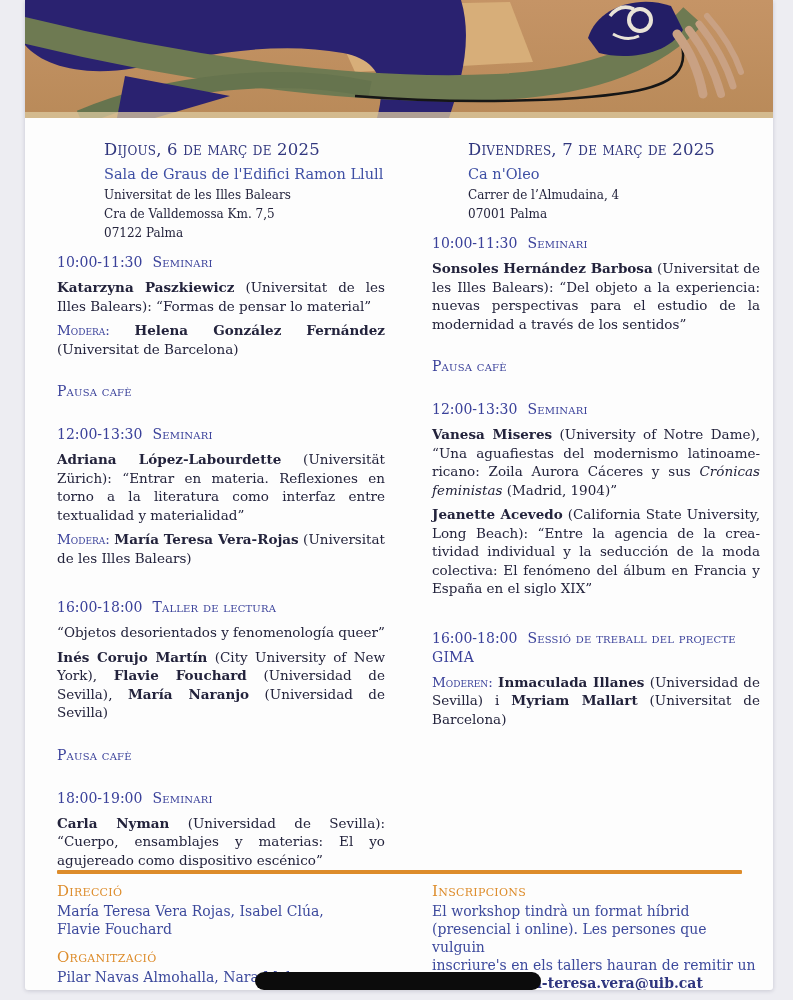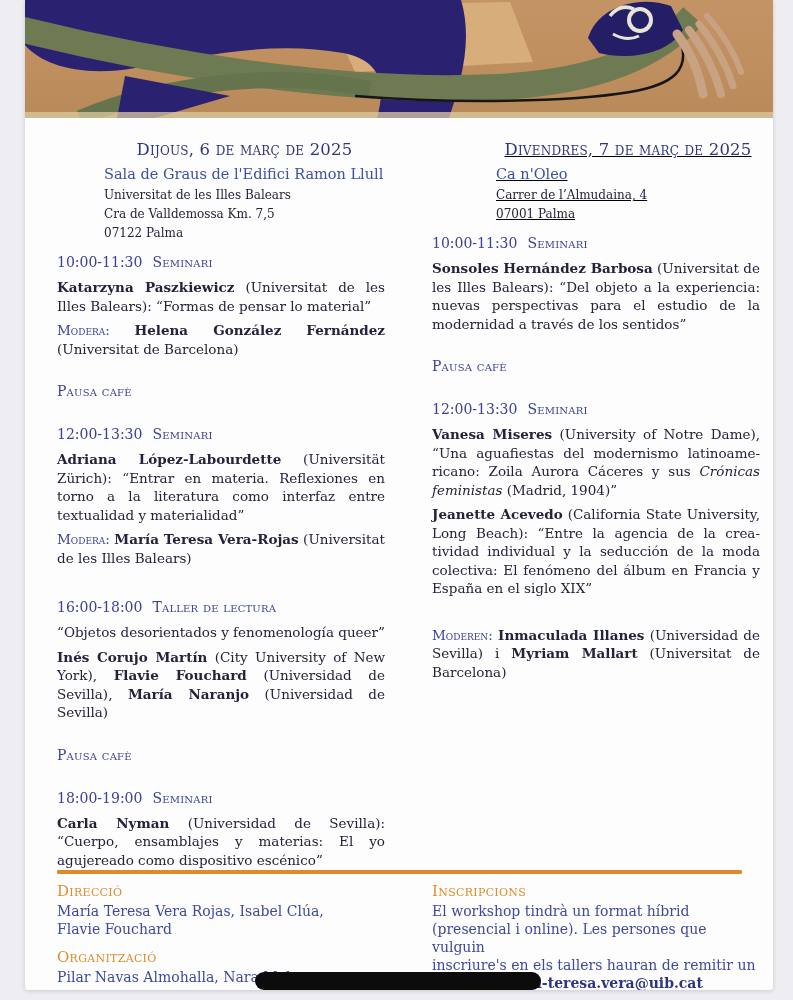--- a/index.html
+++ b/index.html
@@ -17,24 +17,24 @@
   }
   .banner{width:748px;height:118px;overflow:hidden;background:#bf8e5e;}
   .banner svg{display:block;}
 
   .content{
     display:grid;grid-template-columns:328px 328px;column-gap:47px;
     padding:0 13px 0 32px;height:752px;overflow:hidden;
   }
   .date-block{margin-top:22px;}
   .col-left .date-block{margin-left:47px;}
-  .col-right .date-block{margin-left:64px;text-decoration:underline;}
+  .col-right .date-block{margin-left:36px;}
   .date-title{
     margin:0;font-size:16.5px;font-weight:normal;
-    font-variant:small-caps;letter-spacing:.2px;color:#31377e;text-align:center;
+    font-variant:small-caps;letter-spacing:.2px;color:#31377e;
   }
   .venue{margin-top:6px;font-size:14.5px;line-height:19px;color:#3e4fa4;}
   .addr{margin-top:2px;font-size:12px;line-height:19px;color:#23233c;}
 
   .blocks{margin-top:10px;}
   .session-heading{
     color:#3a419a;font-size:14px;line-height:19px;margin:9px 0 3px;
   }
   .session-heading .stype{font-variant:small-caps;margin-left:10px;letter-spacing:.2px;}
   .para{
@@ -137,20 +137,21 @@
         <div class="addr">Carrer de l’Almudaina, 4<br>07001 Palma</div>
       </div>
       <div class="blocks">
           <div class="session-heading"><span class="time">10:00-11:30</span><span class="stype">Seminari</span></div>
           <p class="para"><span class="b">Sonsoles Hernández Barbosa</span><span> (Universitat de les Illes Balears): “Del objeto a la experiencia: nuevas perspectivas para el estudio de la modernidad a través de los sentidos”</span></p>
           <div class="pausa">Pausa cafè</div>
           <div class="session-heading"><span class="time">12:00-13:30</span><span class="stype">Seminari</span></div>
           <p class="para"><span class="b">Vanesa Miseres</span><span> (University of Notre Dame), “Una aguafiestas del modernismo latinoame­ricano: Zoila Aurora Cáceres y sus </span><span class="i">Crónicas feministas</span><span> (Madrid, 1904)”</span></p>
           <p class="para"><span class="b">Jeanette Acevedo</span><span> (California State University, Long Beach): “Entre la agencia de la crea­tividad individual y la seducción de la moda colectiva: El fenómeno del álbum en Francia y España en el siglo XIX”</span></p>
           <div class="gap"></div>
+          <div class="session-heading"><span class="time">16:00-18:00</span><span class="stype">Sessió de treball del projecte GIMA</span></div>
           <p class="para"><span class="sc-label">Moderen:</span><span> </span><span class="b">Inmaculada Illanes</span><span> (Universidad de Sevilla) i </span><span class="b">Myriam Mallart</span><span> (Universitat de Barce­lona)</span></p>
         </div>
     </section>
 
   </div>
 
   <div class="rule"></div>
 
   <div class="footer">
     <section>

